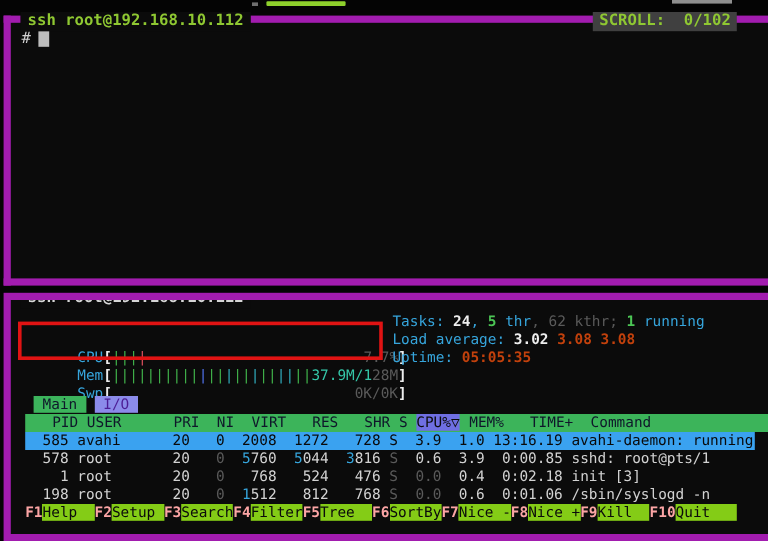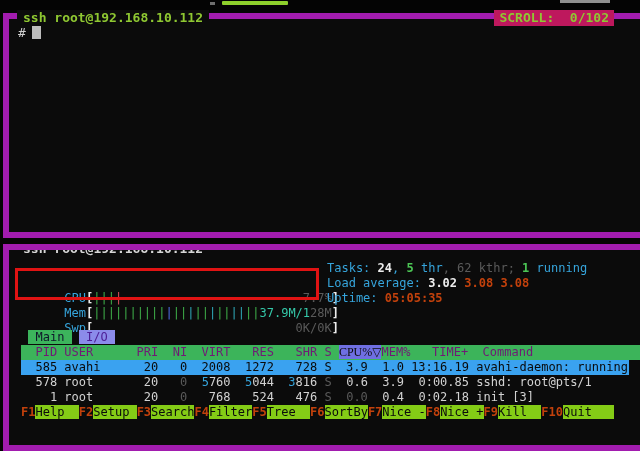--- a/index.html
+++ b/index.html
@@ -16,21 +16,21 @@
   .pane{position:absolute;background:#0b0b0b;border:6px solid #a21caf;}
   #pane-top{left:3px;top:13px;width:631px;height:213px;border-right:2px solid #72bf22;}
   #pane-bottom{left:3px;top:244px;width:632px;height:195px;overflow:hidden;}
   .pane-title{
     position:absolute;top:-9px;left:8px;background:#0b0b0b;padding:0 6px;
     font-size:13px;font-weight:bold;white-space:pre;line-height:16px;
   }
   #pane-top .pane-title{color:#8fc832;}
   #pane-bottom .pane-title{color:#d6d6d6;}
   .scroll-ind{
-    position:absolute;top:-9px;right:26px;background:#be185d;padding:0 5px;
+    position:absolute;top:-9px;right:26px;background:#404040;padding:0 5px;
     font-size:13px;font-weight:bold;color:#8fc832;white-space:pre;line-height:16px;
   }
   
   .prompt-line{margin:6px 0 0 9px;font-size:13px;color:#cfcfcf;height:15px;line-height:15px;display:flex;align-items:center;}
   .cursor-block{display:inline-block;width:9px;height:13px;background:#bdbdbd;margin-left:6px;}
   
   .htop{margin-top:11px;padding:0 0 0 12px;font-size:12px;}
   .tline{height:15px;line-height:15px;white-space:pre;position:relative;}
   .tline.blank{height:24px;}
   .tline.row-selected{background:#3aa2f0;margin-right:12px;}
@@ -42,25 +42,25 @@
   .c-cy{color:#36a5dc;}
   .c-cyb{color:#c2410c;font-weight:bold;}
   .c-g{color:#3fae49;}
   .c-gb{color:#4cc655;font-weight:bold;}
   .c-dim{color:#5a5a5a;}
   .c-teal{color:#35c8a9;}
   .c-red{color:#d94f5c;}
   .c-b{color:#4f6fe8;}
   .c-t{color:#2fa8b8;}
   .c-sel{color:#0a0a0a;}
-  .c-hdr{color:#701a75;}
-  .c-hdrsel{color:#0b0b0b;background:#6f6fe2;font-family:Liberation Serif, serif;}
+  .c-hdr{color:#0f172a;margin-left:8px;}
+  .c-hdrsel{color:#0b0b0b;background:#6f6fe2;}
   .c-tabg{color:#0f172a;background:#3cb45c;}
   .c-tabb{color:#4c1d95;background:#8b8bea;}
-  .c-key{color:#c2410c;font-weight:bold;}
+  .c-key{color:#fca5a5;font-weight:bold;}
   .c-fn{color:#0b0b0b;background:#84cc16;}
   
   #annotation-box{
     position:absolute;left:15px;top:268px;width:298px;height:26px;
     border:3px solid #e01313;z-index:5;pointer-events:none;
   }
 </style>
 </head>
 <body>
 
@@ -88,17 +88,18 @@
     <span class="c-w">  </span><span class="c-cy">Mem</span><span class="c-wb">[</span><span class="c-g">||||||||||</span><span class="c-b">|</span><span class="c-g">||</span><span class="c-t">|</span><span class="c-g">||</span><span class="c-t">|</span><span class="c-g">||</span><span class="c-t">||</span><span class="c-g">||</span><span class="c-teal">37.9M/1</span><span class="c-dim">28M</span><span class="c-wb">]</span></div>
     <div class="tline">
       <span class="stat-abs"><span class="c-cy">Uptime: </span><span class="c-cyb">05:05:35</span></span>
     <span class="c-w">  </span><span class="c-cy">Swp</span><span class="c-wb">[</span><span class="c-w">                            </span><span class="c-dim">0K/0K</span><span class="c-wb">]</span></div>
     <div class="tline blank"></div>
     <div class="tline"><span class="c-w"> </span><span class="c-tabg"> Main </span><span class="c-w"> </span><span class="c-tabb"> I/O </span></div>
     <div class="tline header-line"><span class="c-hdr">  PID USER      PRI  NI  VIRT   RES   SHR S </span><span class="c-hdrsel">CPU%▽</span><span class="c-hdr">MEM%   TIME+  Command</span></div>
     <div class="tline row-selected"><span class="c-sel">  585 avahi      20   0  2008  1272   728 S  3.9  1.0 13:16.19 avahi-daemon: running</span></div>
     <div class="tline"><span class="c-w">  578 root       20   </span><span class="c-dim">0</span><span class="c-w">  </span><span class="c-cy">5</span><span class="c-w">760  </span><span class="c-cy">5</span><span class="c-w">044  </span><span class="c-cy">3</span><span class="c-w">816 </span><span class="c-dim">S</span><span class="c-w">  0.6  3.9  0:00.85 sshd: root@pts/1</span></div>
     <div class="tline"><span class="c-w">    1 root       20   </span><span class="c-dim">0</span><span class="c-w">   768   524   476 </span><span class="c-dim">S</span><span class="c-w">  </span><span class="c-dim">0.0</span><span class="c-w">  0.4  0:02.18 init [3]</span></div>
+    <div class="tline"><span class="c-w">  198 root       20   </span><span class="c-dim">0</span><span class="c-w">  </span><span class="c-cy">1</span><span class="c-w">512   812   768 </span><span class="c-dim">S</span><span class="c-w">  </span><span class="c-dim">0.0</span><span class="c-w">  0.6  0:01.06 /sbin/syslogd -n</span></div>
     <div class="tline"><span class="c-key">F1</span><span class="c-fn">Help  </span><span class="c-key">F2</span><span class="c-fn">Setup </span><span class="c-key">F3</span><span class="c-fn">Search</span><span class="c-key">F4</span><span class="c-fn">Filter</span><span class="c-key">F5</span><span class="c-fn">Tree  </span><span class="c-key">F6</span><span class="c-fn">SortBy</span><span class="c-key">F7</span><span class="c-fn">Nice -</span><span class="c-key">F8</span><span class="c-fn">Nice +</span><span class="c-key">F9</span><span class="c-fn">Kill  </span><span class="c-key">F10</span><span class="c-fn">Quit   </span></div>
   </div>
 </div>
 
 <div id="annotation-box"></div>
 
 </body></html>

